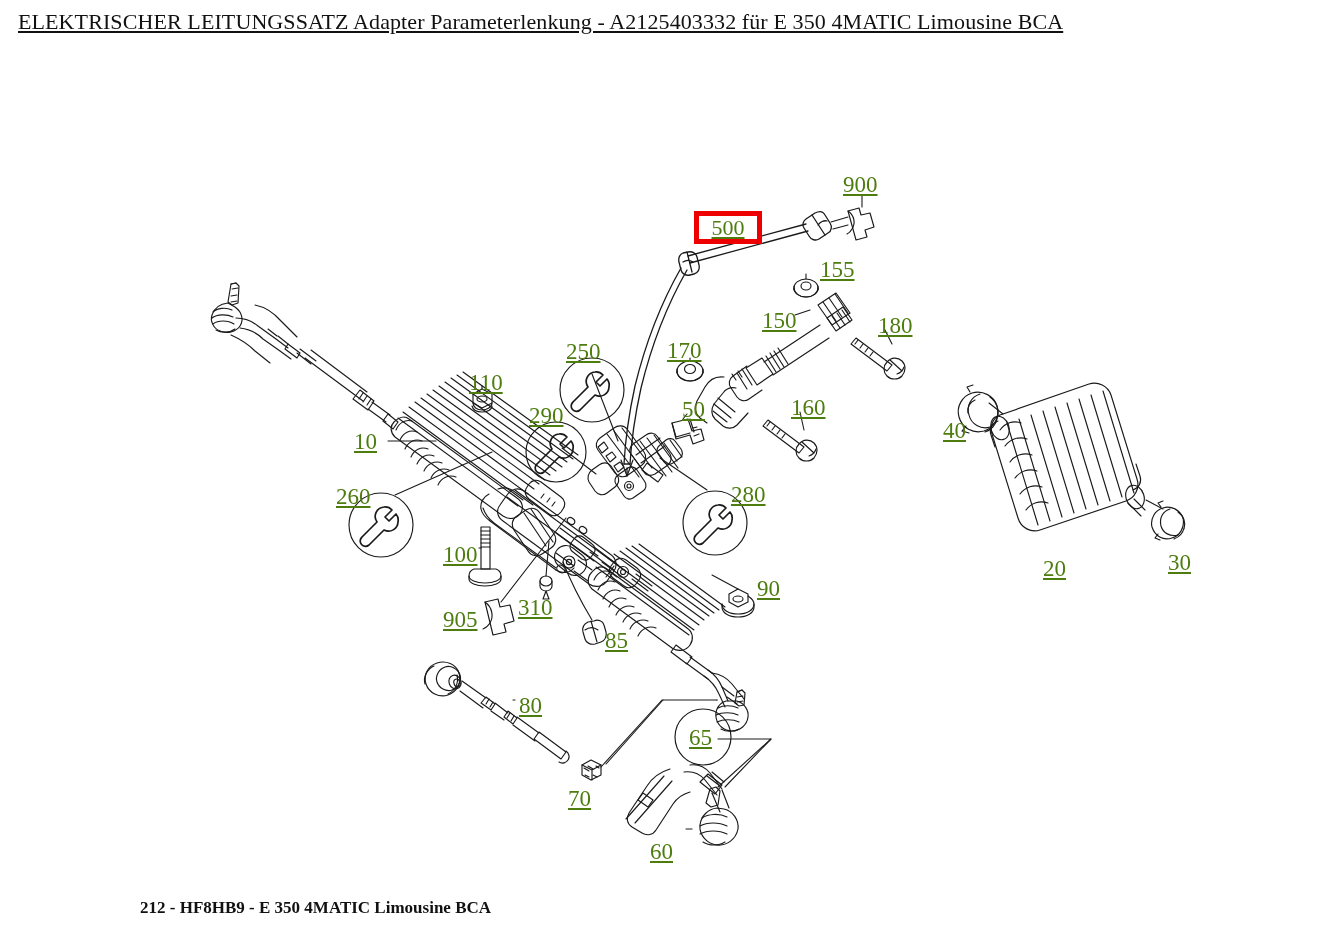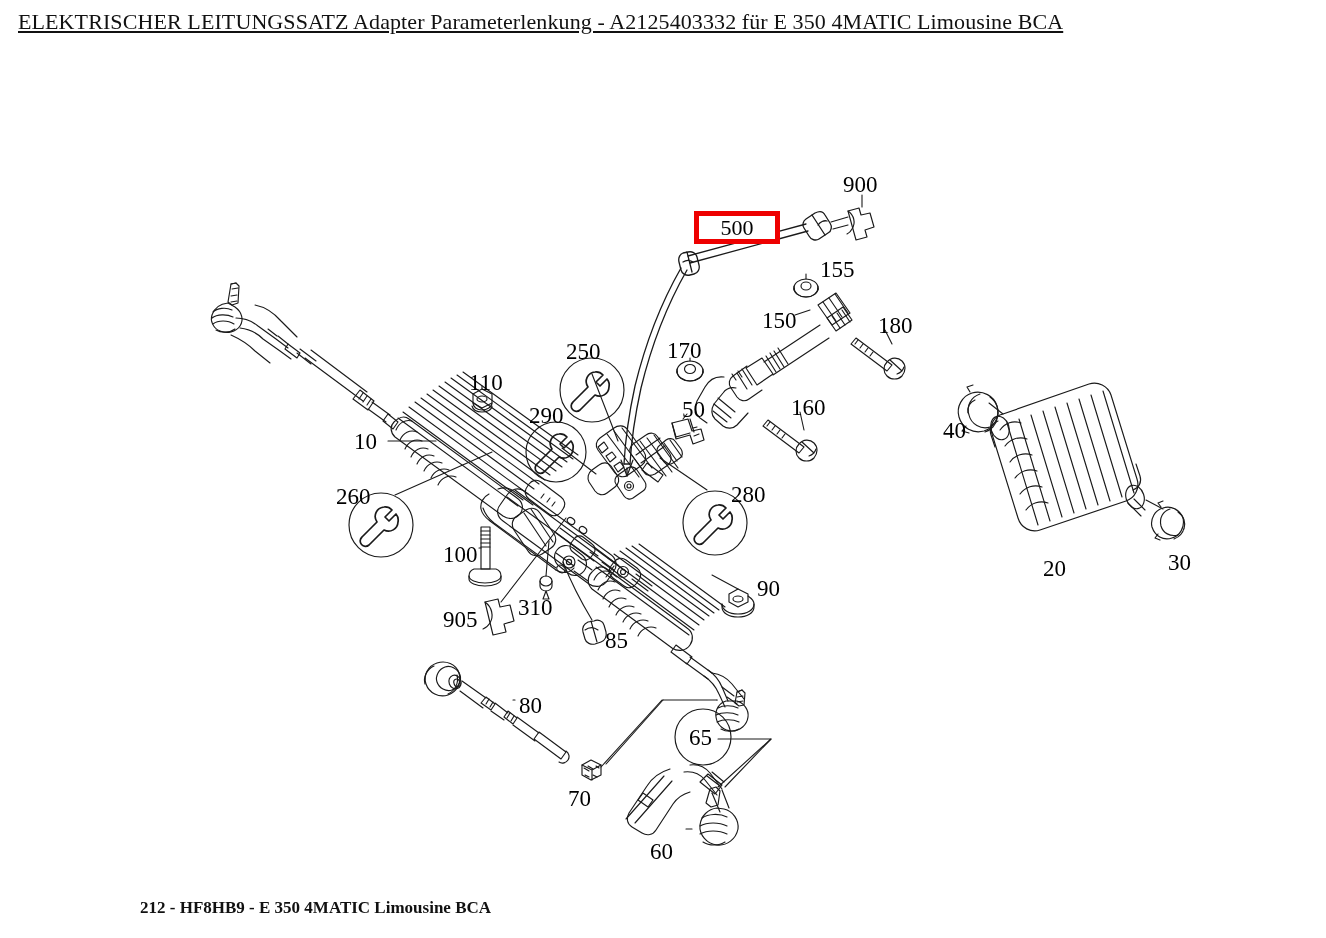--- a/index.html
+++ b/index.html
@@ -44,34 +44,35 @@
     left: 0;
     top: 0;
     width: 1326px;
     height: 938px;
   }
   .callout-label {
     position: absolute;
     font-family: "Liberation Serif", "DejaVu Serif", serif;
     font-size: 23px;
     line-height: 1;
-    color: #000000;
+    color: #4d7c0f;
     white-space: nowrap;
     -webkit-user-select: none;
     user-select: none;
+    text-decoration: underline;
   }
   .callout-label.in-circle {
     font-size: 23px;
     text-align: center;
   }
   #highlight-500 {
     position: absolute;
     left: 694px;
     top: 211px;
-    width: 86px;
+    width: 68px;
     height: 33px;
     box-sizing: border-box;
     border: 5px solid #ee0000;
     background: #ffffff;
   }
   #highlight-500 .callout-label {
     position: absolute;
     left: 50%;
     top: 50%;
     transform: translate(-50%, -50%);

